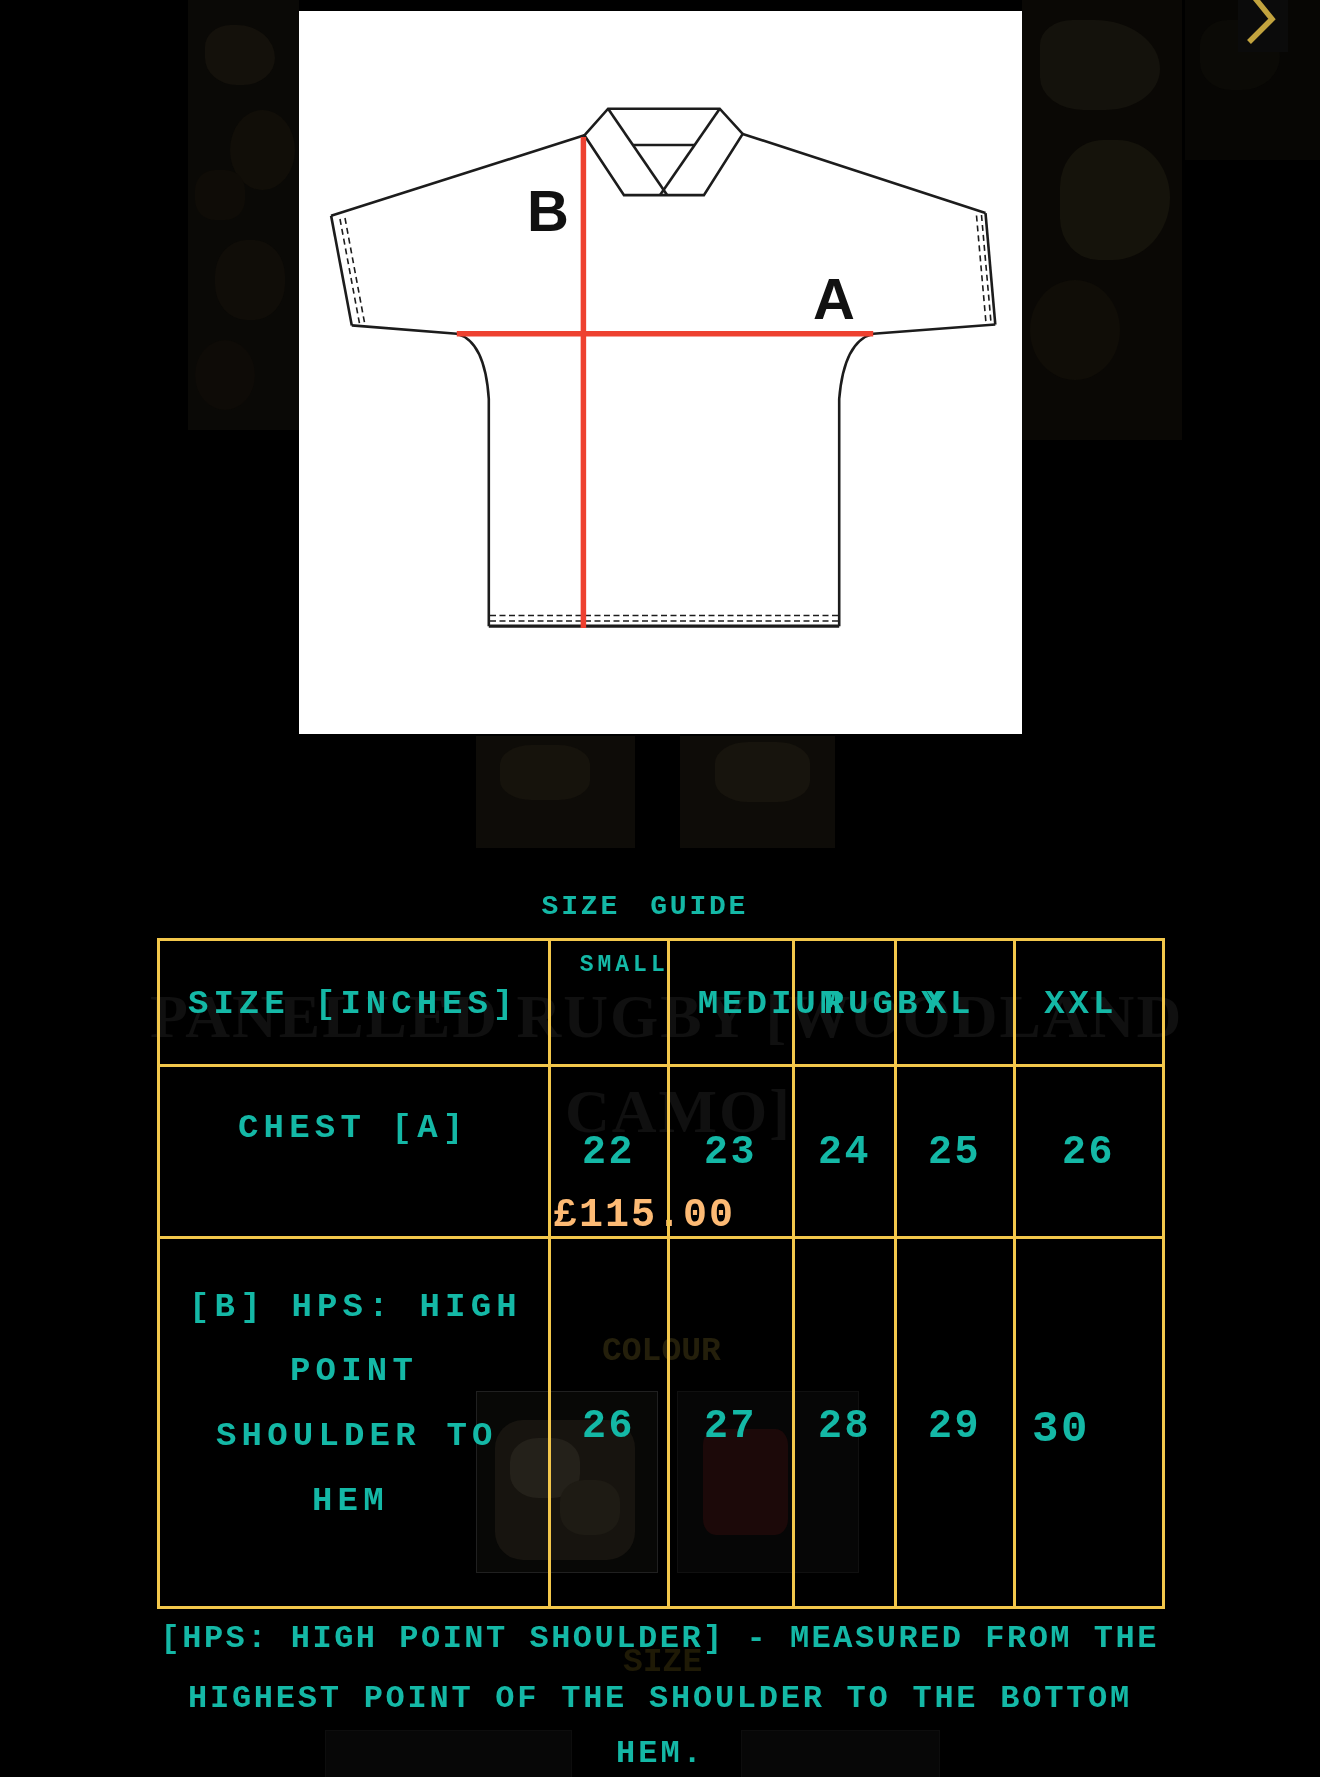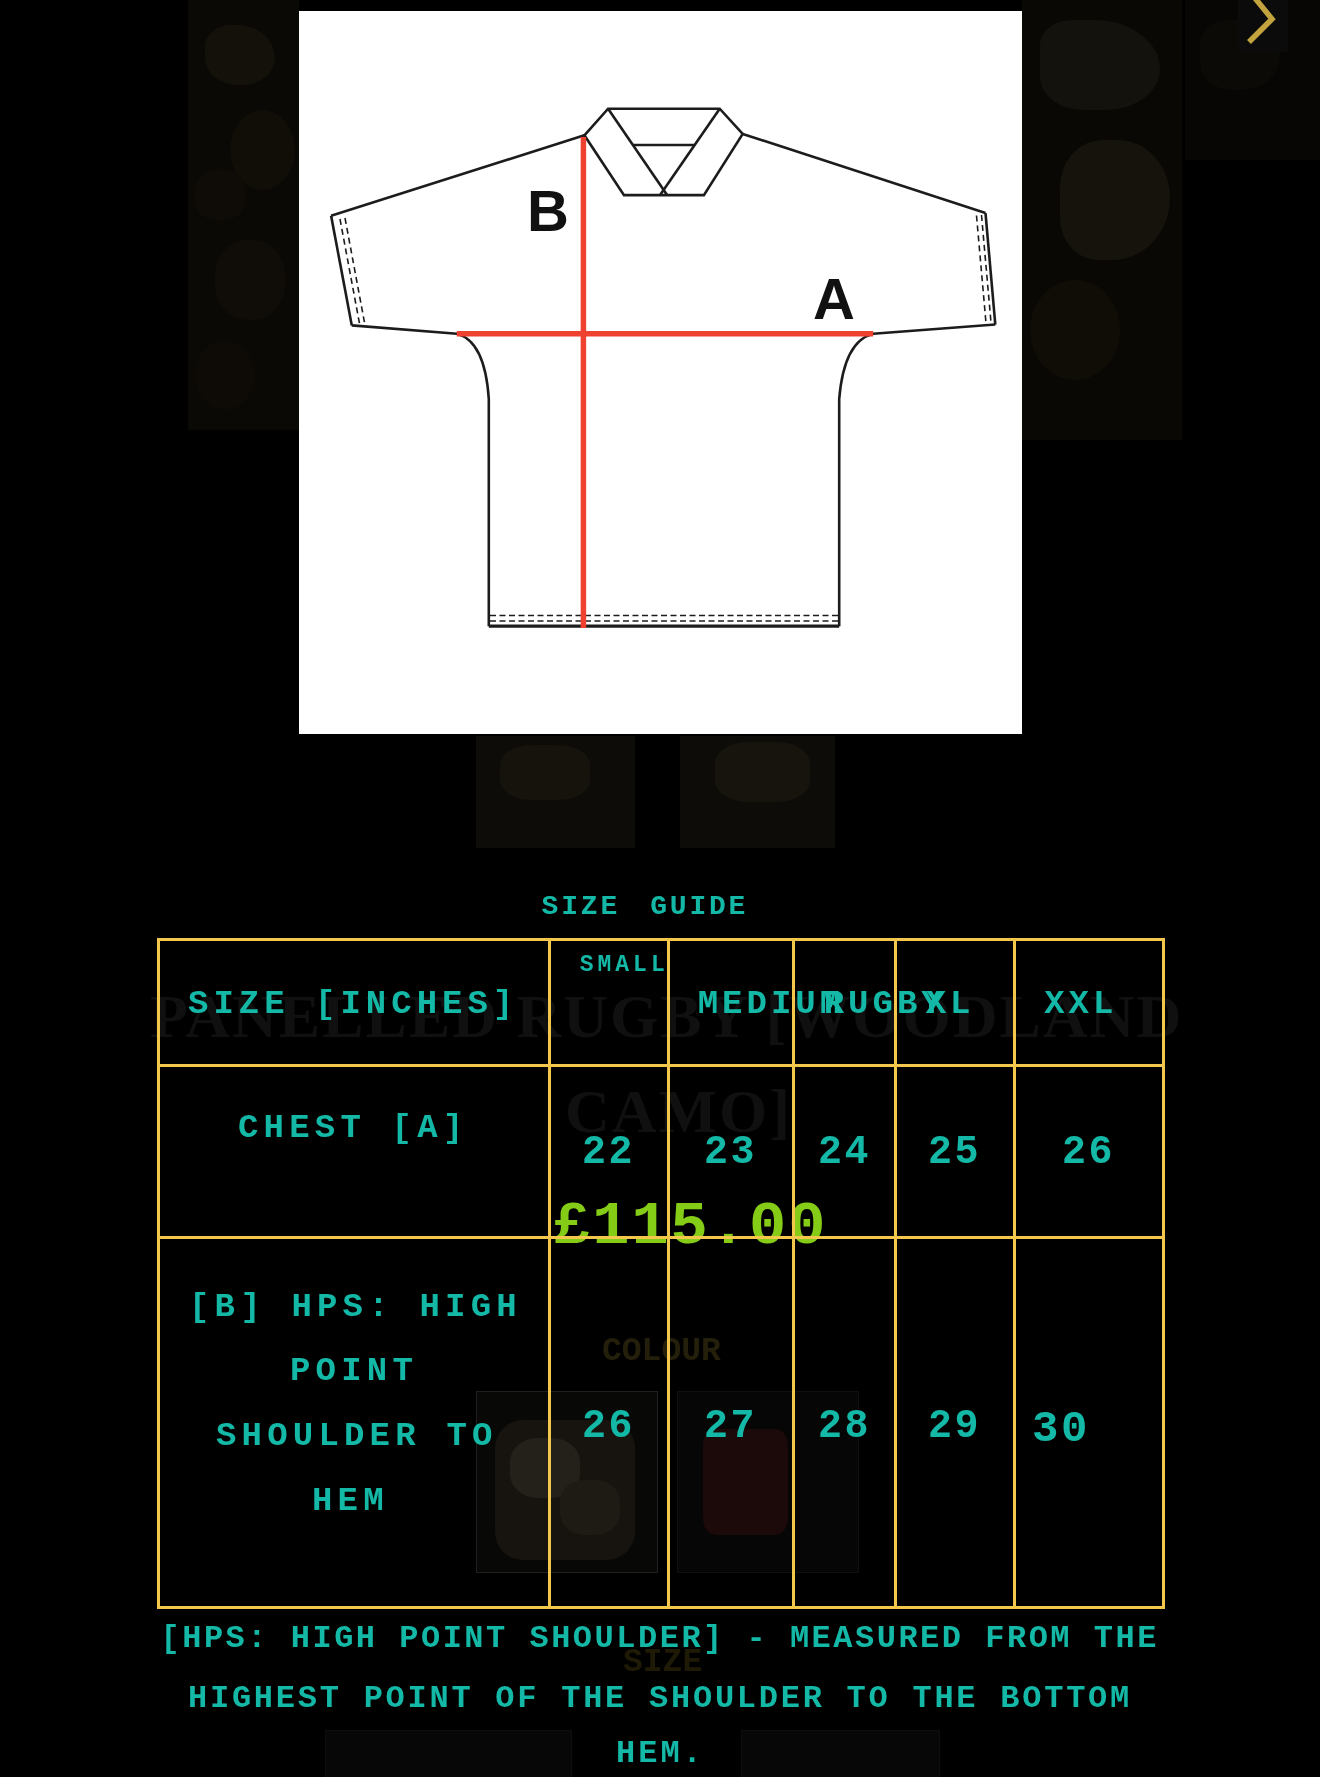--- a/index.html
+++ b/index.html
@@ -102,21 +102,21 @@
   <div class="abs" style="left:500px;top:745px;width:90px;height:55px;background:#16130c;border-radius:35%;"></div>
 
   <div class="abs" style="left:680px;top:736px;width:155px;height:112px;background:#0e0c08;"></div>
 
   <div class="abs" style="left:715px;top:742px;width:95px;height:60px;background:#17140d;border-radius:35%;"></div>
 
   <div class="bg" style="left:150px;top:985px;width:1020px;font-family:'Liberation Serif',serif;font-size:62px;letter-spacing:2px;color:#101010;">PANELLED RUGBY [WOODLAND</div>
 
   <div class="bg" style="left:565px;top:1080px;font-family:'Liberation Serif',serif;font-size:62px;letter-spacing:2px;color:#101010;text-align:center;">CAMO]</div>
 
-  <div class="bg" style="left:553px;top:1196px;font-size:62px;letter-spacing:2px;color:#84cc16;">£115.00</div>
+  <div class="bg" style="left:553px;top:1196px;font-size:40px;letter-spacing:2px;color:#fdba74;">£115.00</div>
 
   <div class="bg" style="left:602px;top:1335px;font-size:33px;letter-spacing:0px;color:#241f0b;">COLOUR</div>
 
   <div class="abs" style="left:476px;top:1391px;width:180px;height:180px;border:1px solid #202020;background:#080806;"></div>
 
   <div class="abs" style="left:495px;top:1420px;width:140px;height:140px;background:#17140f;border-radius:20%;"></div>
 
   <div class="abs" style="left:510px;top:1438px;width:70px;height:60px;background:#24211a;border-radius:40%;"></div>
 
   <div class="abs" style="left:560px;top:1480px;width:60px;height:55px;background:#1e1b14;border-radius:40%;"></div>

